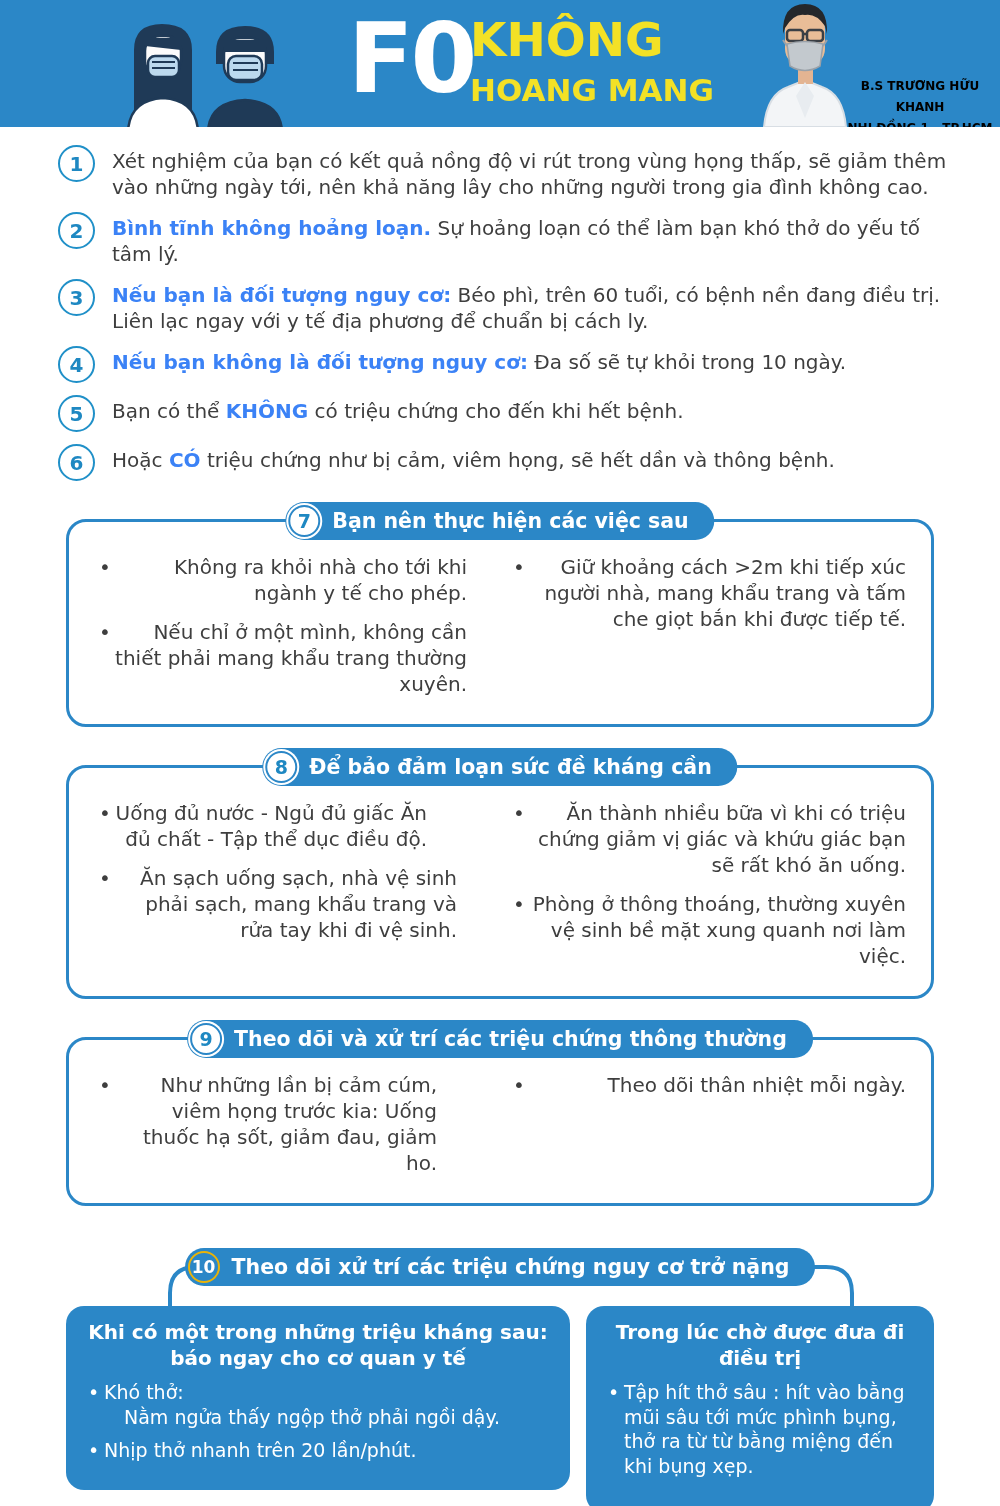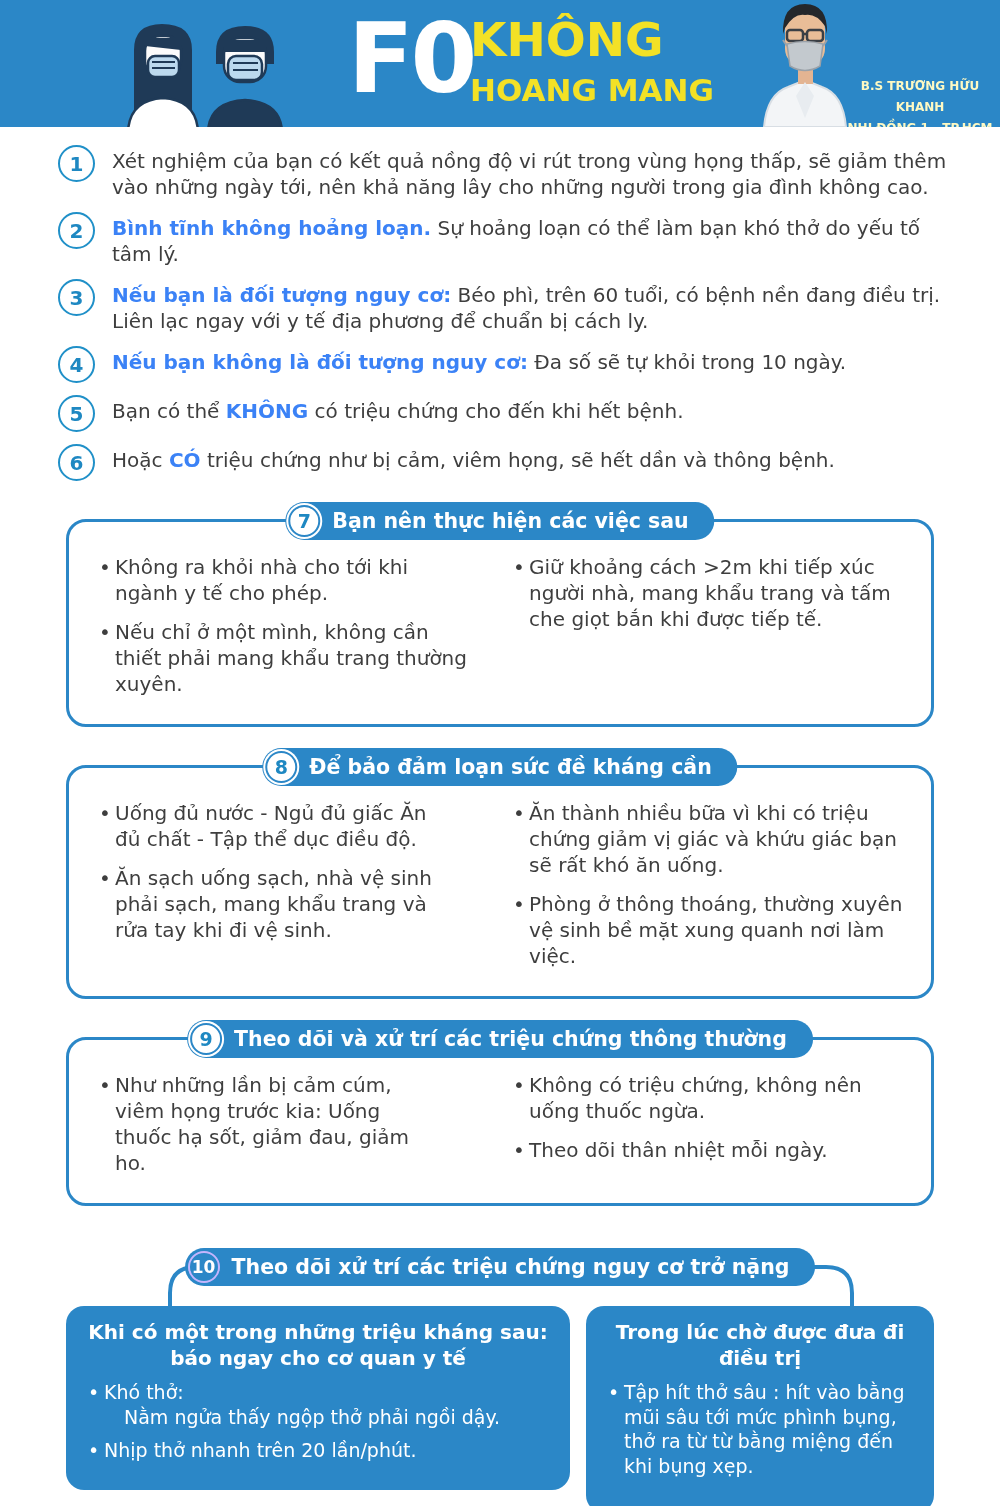--- a/index.html
+++ b/index.html
@@ -19,21 +19,21 @@
   .f0 {
     position:absolute; left:348px; top:2px;
     font-size:96px; font-weight:bold; color:#ffffff; letter-spacing:-3px; line-height:1.2;
   }
   .hdr-sub { position:absolute; left:470px; top:14px; color:#f3e126; font-weight:bold; }
   .hdr-sub .l1 { font-size:47px; line-height:1.1; letter-spacing:0; }
   .hdr-sub .l2 { font-size:31px; line-height:1.2; margin-top:6px; }
   .doctor-svg { position:absolute; left:758px; top:0; width:95px; height:127px; }
   .doc-cap {
     position:absolute; left:845px; top:76px; width:150px;
-    color:#fef9c3; font-weight:bold; font-size:12px; line-height:1.75; text-align:center;
+    color:#000000; font-weight:bold; font-size:12px; line-height:1.75; text-align:center;
   }
 
   
   .steps { padding:17px 46px 0 58px; }
   .item { display:flex; gap:17px; margin-bottom:11px; align-items:flex-start; }
   .num-circle {
     flex:none; width:37px; height:37px; border-radius:50%;
     border:2.5px solid #2090c8; background:#fff; color:#1e88c2;
     font-weight:bold; font-size:20px;
     display:flex; align-items:center; justify-content:center; margin-top:1px;
@@ -52,39 +52,39 @@
     display:inline-flex; align-items:center; gap:12px;
     background:#2b87c7; border-radius:40px; padding:3px 26px 3px 3px;
     color:#fff; font-weight:bold; font-size:20.5px; white-space:nowrap; z-index:2;
   }
   .pill-badge {
     width:32px; height:32px; border-radius:50%; flex:none;
     background:#fff; color:#1e88c2; font-weight:bold; font-size:19px;
     display:flex; align-items:center; justify-content:center;
     border:2px solid #2b87c7; box-shadow:0 0 0 2px #ffffff;
   }
-  .cols { display:grid; grid-template-columns:1fr 1.07fr; column-gap:44px; }
+  .cols { display:grid; grid-template-columns:1fr 1.07fr; column-gap:44px;text-align:right; }
   .blist li {
     list-style:none; position:relative; padding-left:18px;
     font-size:20px; line-height:1.3; margin-bottom:13px; max-width:395px;
   }
   .blist li::before { content:"•"; position:absolute; left:2px; top:0; color:#3e3e3e; }
 
   
   .sec10 { position:relative; margin-top:42px; padding:0 66px; }
   .sec10-pillrow { position:relative; display:flex; justify-content:center; z-index:2; }
   .sec10-pill {
     display:inline-flex; align-items:center; gap:12px;
     background:#2b87c7; border-radius:40px; padding:3px 26px 3px 3px;
     color:#fff; font-weight:bold; font-size:20.5px; white-space:nowrap;
   }
   .pill-badge--inv {
     width:32px; height:32px; border-radius:50%; flex:none;
     background:#2b87c7; color:#fff; font-weight:bold; font-size:17px;
-    display:flex; align-items:center; justify-content:center; border:2px solid #c4b5fd;
+    display:flex; align-items:center; justify-content:center; border:2px solid #eab308;
   }
   .connector-svg { position:absolute; left:0; top:0; width:1000px; height:100px; z-index:0; }
   .bboxes { display:flex; gap:16px; margin-top:20px; align-items:flex-start; position:relative; z-index:1; }
   .bbox { background:#2b87c7; border-radius:18px; color:#fff; padding:13px 20px 18px; }
   .bbox-left { flex:0 0 504px; }
   .bbox-right { flex:1; }
   .bbox-title { text-align:center; font-weight:bold; font-size:20px; line-height:1.3; margin-bottom:9px; }
   .wlist li {
     list-style:none; position:relative; padding-left:18px;
     font-size:19px; line-height:1.3; margin-bottom:9px;
@@ -219,21 +219,20 @@
   <div class="wbox">
     <div class="pill">
       <span class="pill-badge">9</span>
       <span>Theo dõi và xử trí các triệu chứng thông thường</span>
     </div>
     <div class="cols">
       <ul class="blist">
         <li style="max-width:340px;">Như những lần bị cảm cúm, viêm họng trước kia: Uống thuốc hạ sốt, giảm đau, giảm ho.</li>
       </ul>
       <ul class="blist">
-        <li>Không có triệu chứng, không nên uống thuốc ngừa.</li>
         <li>Theo dõi thân nhiệt mỗi ngày.</li>
       </ul>
     </div>
   </div>
 
   <div class="sec10">
     <svg class="connector-svg" viewBox="0 0 1000 100">
       <path d="M330,19 L196,19 Q170,19 170,45 L170,75" fill="none" stroke="#2b87c7" stroke-width="4"></path>
       <path d="M670,19 L826,19 Q852,19 852,45 L852,75" fill="none" stroke="#2b87c7" stroke-width="4"></path>
     </svg>

